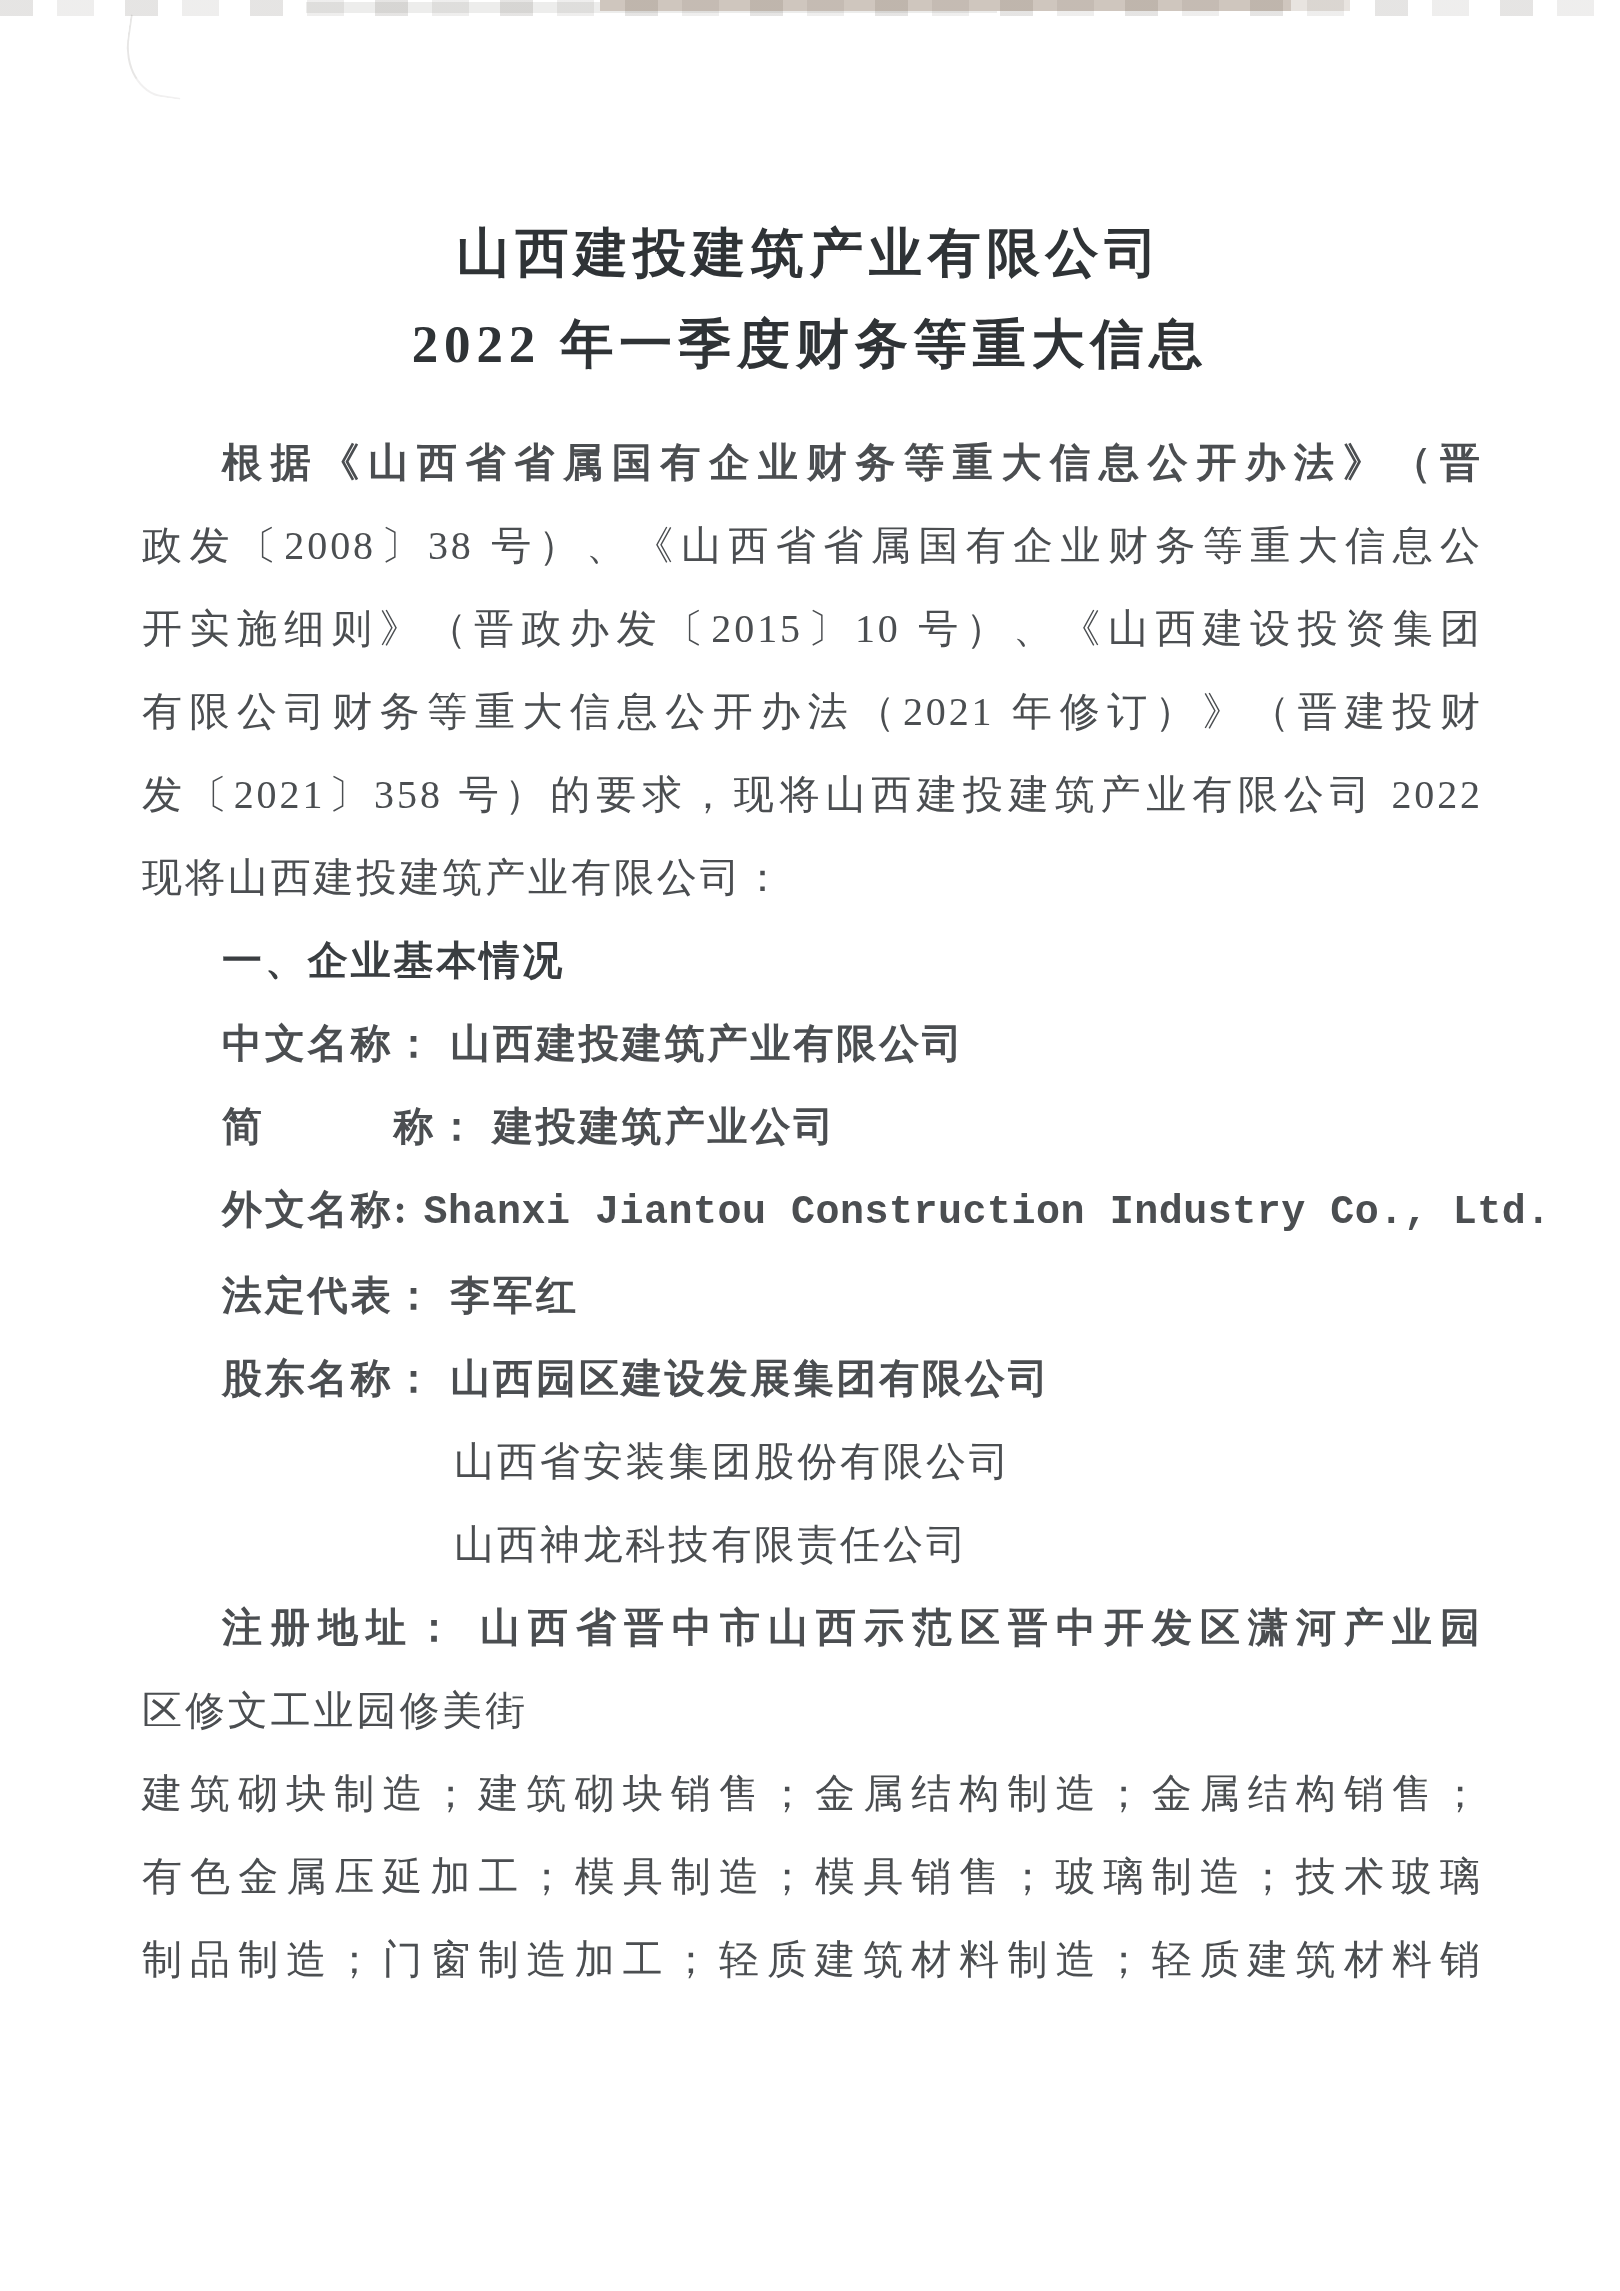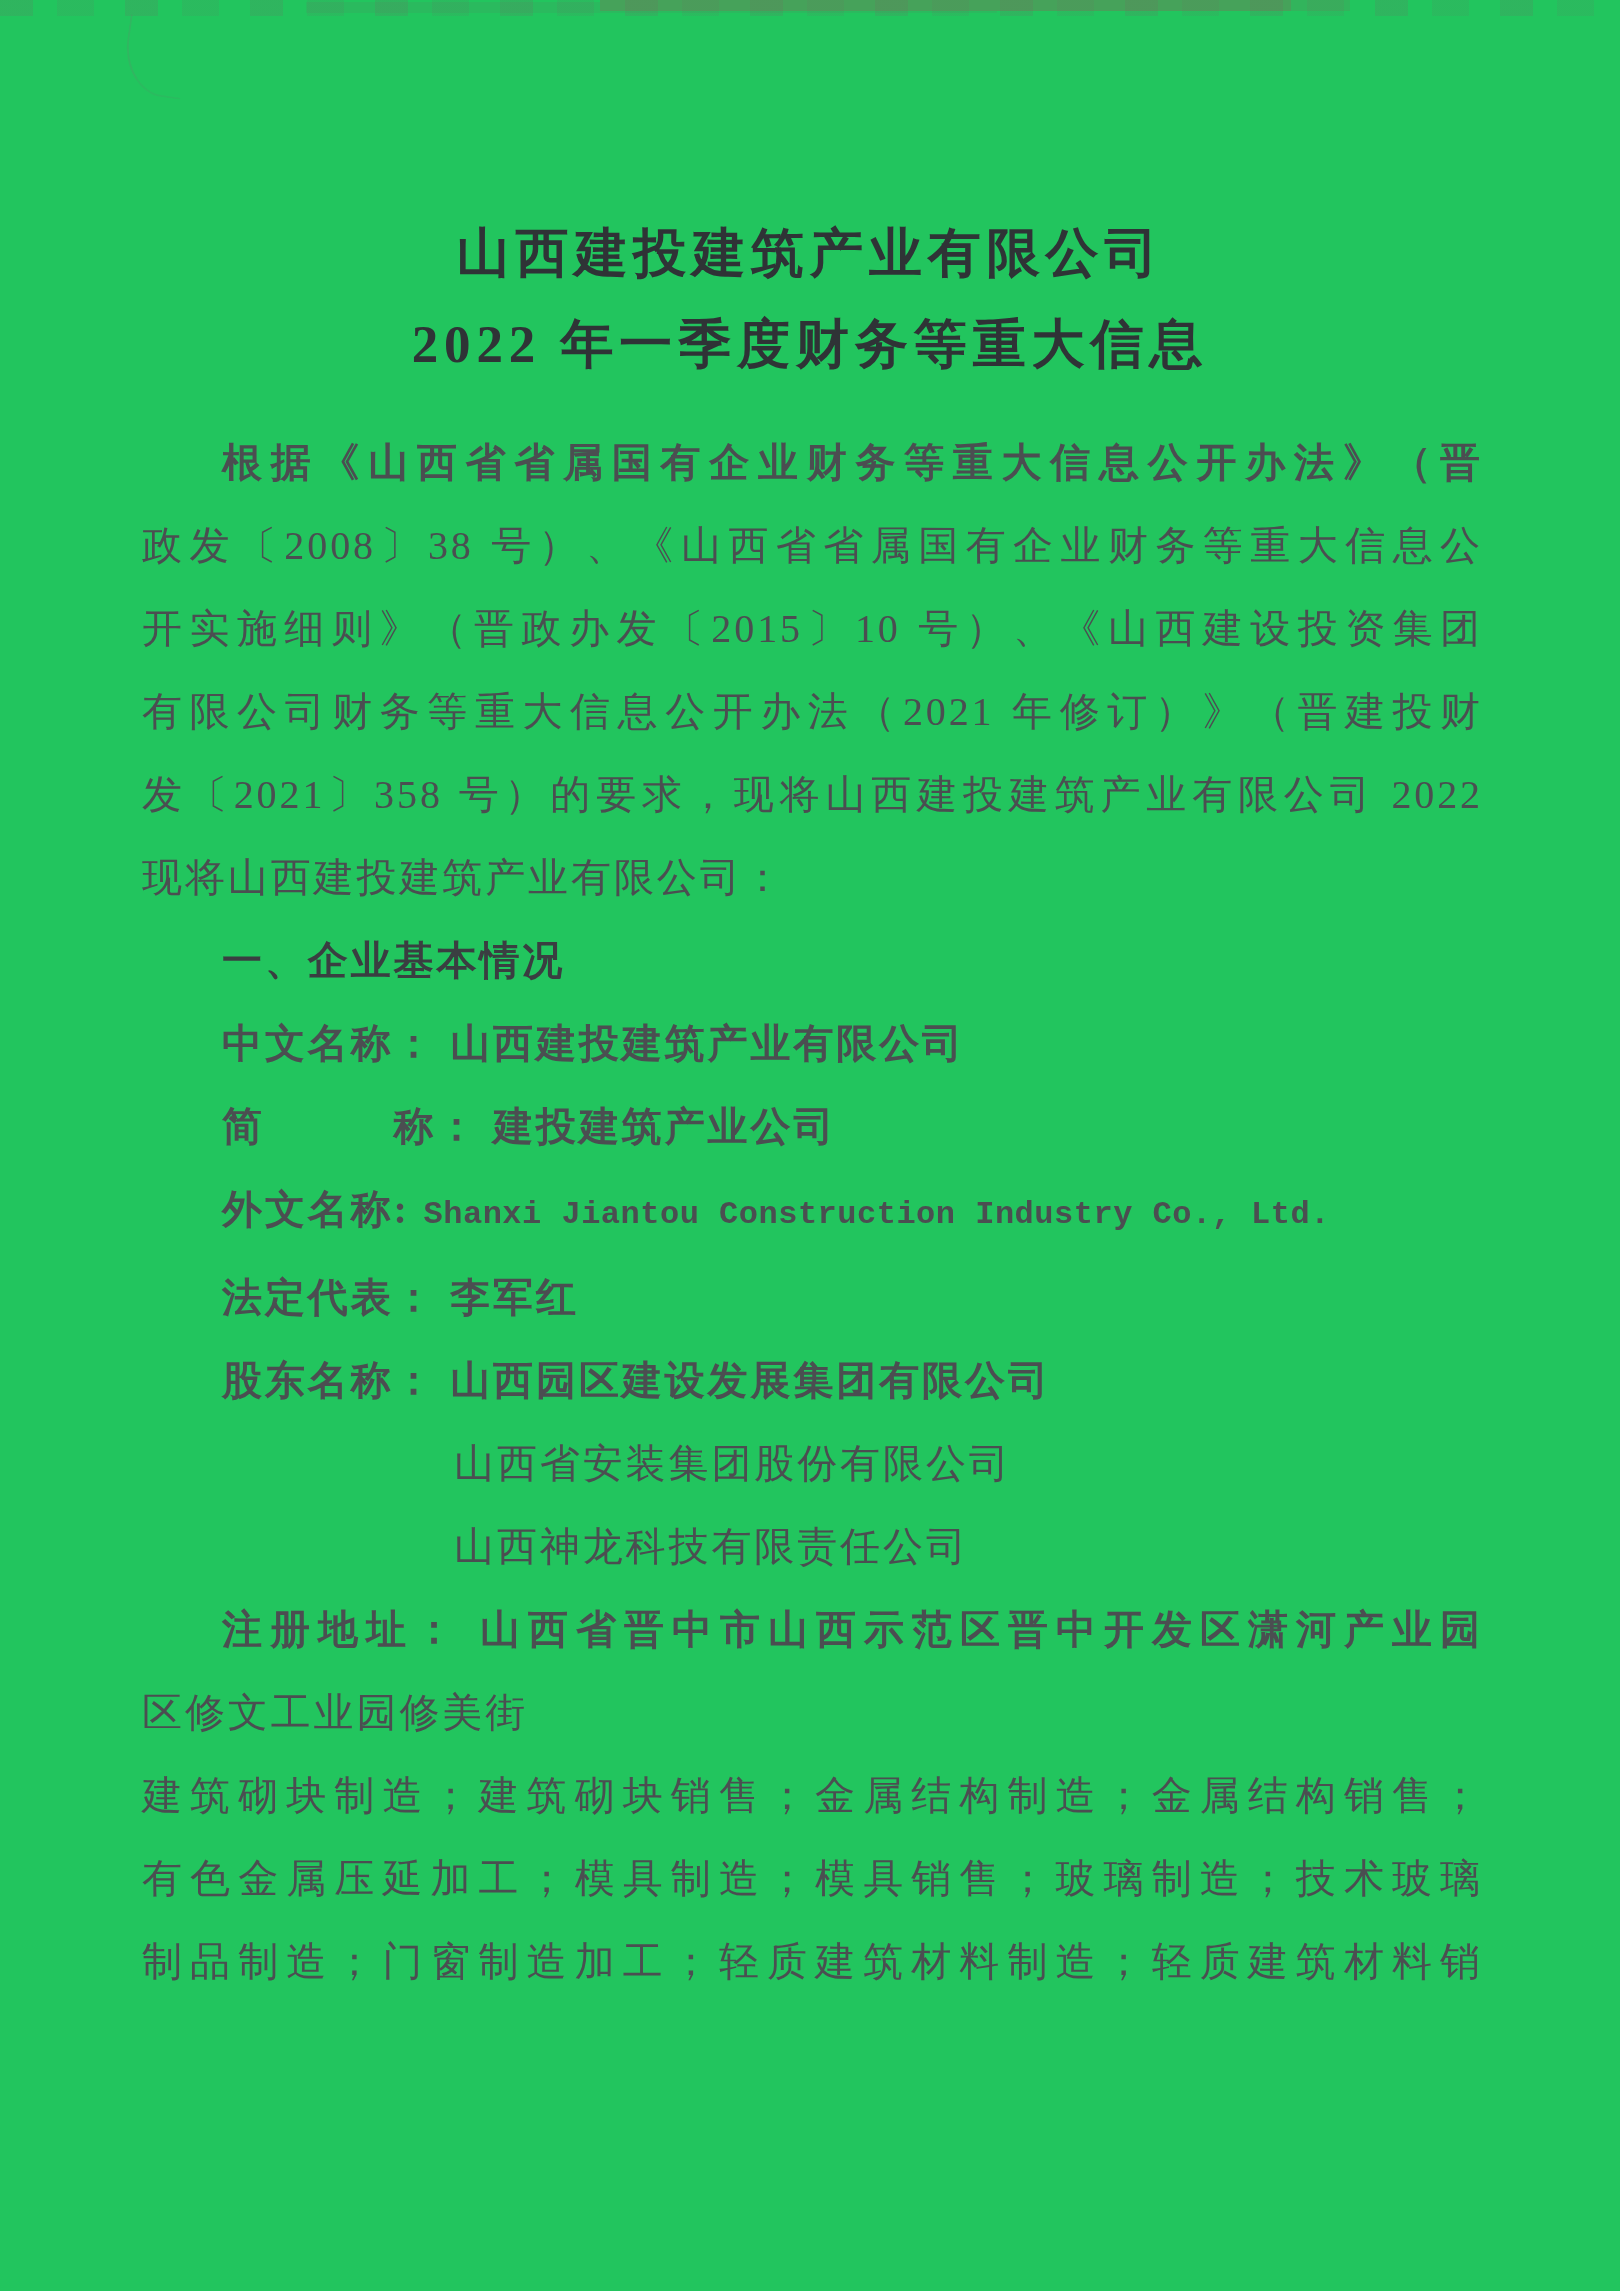--- a/index.html
+++ b/index.html
@@ -1,20 +1,20 @@
 <!DOCTYPE html>
 <html><head>
 <meta charset="utf-8">
 <style>
   html,body{margin:0;padding:0;background:#888;}
   .page{
     position:relative;
     width:1620px;height:2292px;
     margin:0 auto;
-    background:#22c55e;
+    background:#ffffff;
     overflow:hidden;
     font-family:"Liberation Serif","DejaVu Serif",serif;
     color:#4b4e51;
   }
   
   .top-noise{
     position:absolute;top:0;left:0;right:0;height:15.7px;
     background:repeating-linear-gradient(90deg,
       rgba(110,104,98,.22) 0 33px, rgba(255,255,255,0) 33px 57px,
       rgba(110,104,98,.14) 57px 94px, rgba(255,255,255,0) 94px 125px);
@@ -56,21 +56,21 @@
   }
   .cont{padding-left:312px;}
   .heading{
     font-family:"Liberation Sans","DejaVu Sans",sans-serif;
     font-weight:bold;
     color:#3a3e41;
   }
   .label{margin-right:13.7px;}
   .en{
     font-family:"Liberation Mono","DejaVu Sans Mono",monospace;
-    font-size:32px;
+    font-size:40px;
     letter-spacing:0.5px;
   }
 </style>
 </head>
 <body>
 
 <div class="page">
   <div class="top-noise"></div>
   <div class="top-noise-band"></div>
   <div class="top-smudge"></div>

